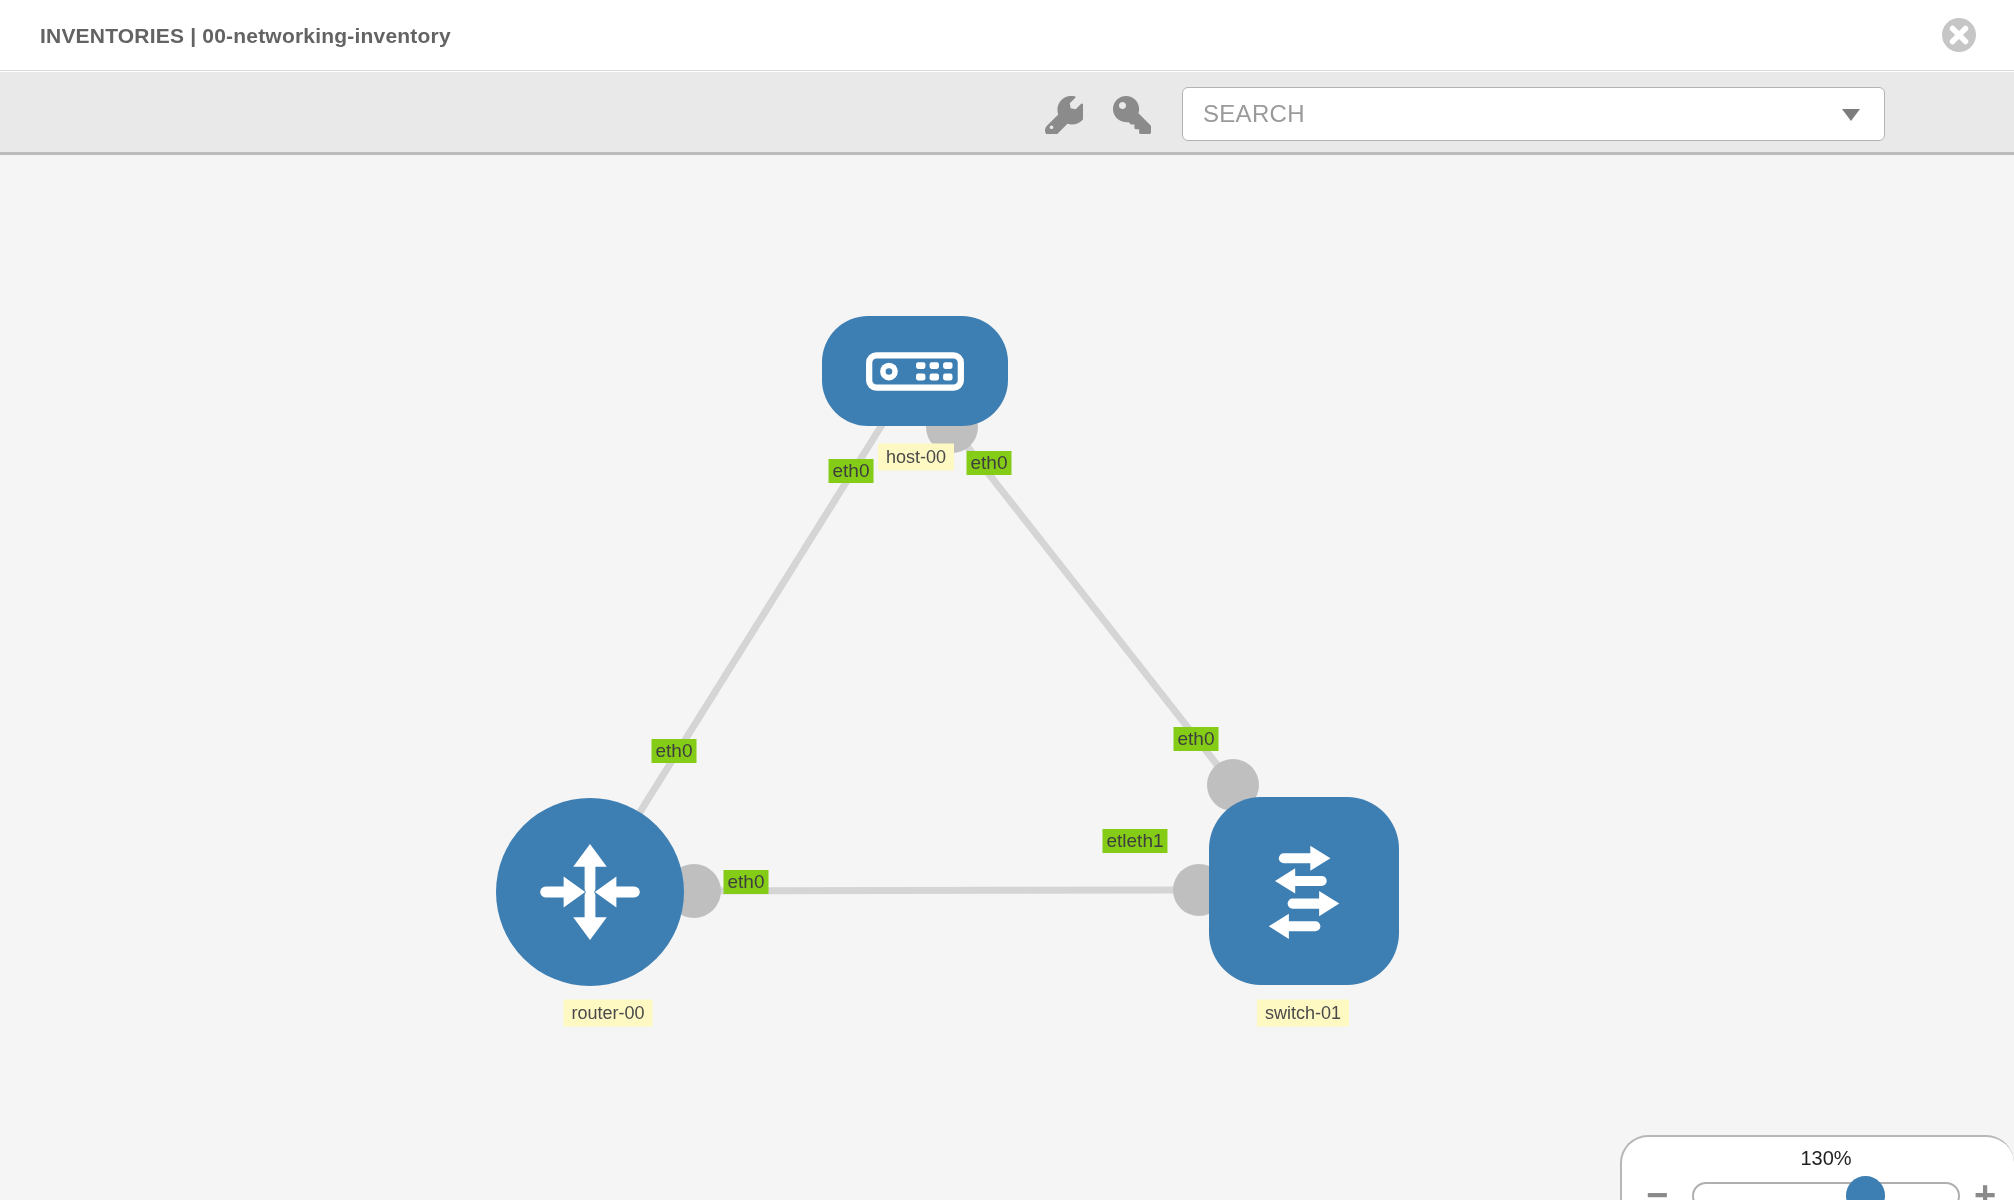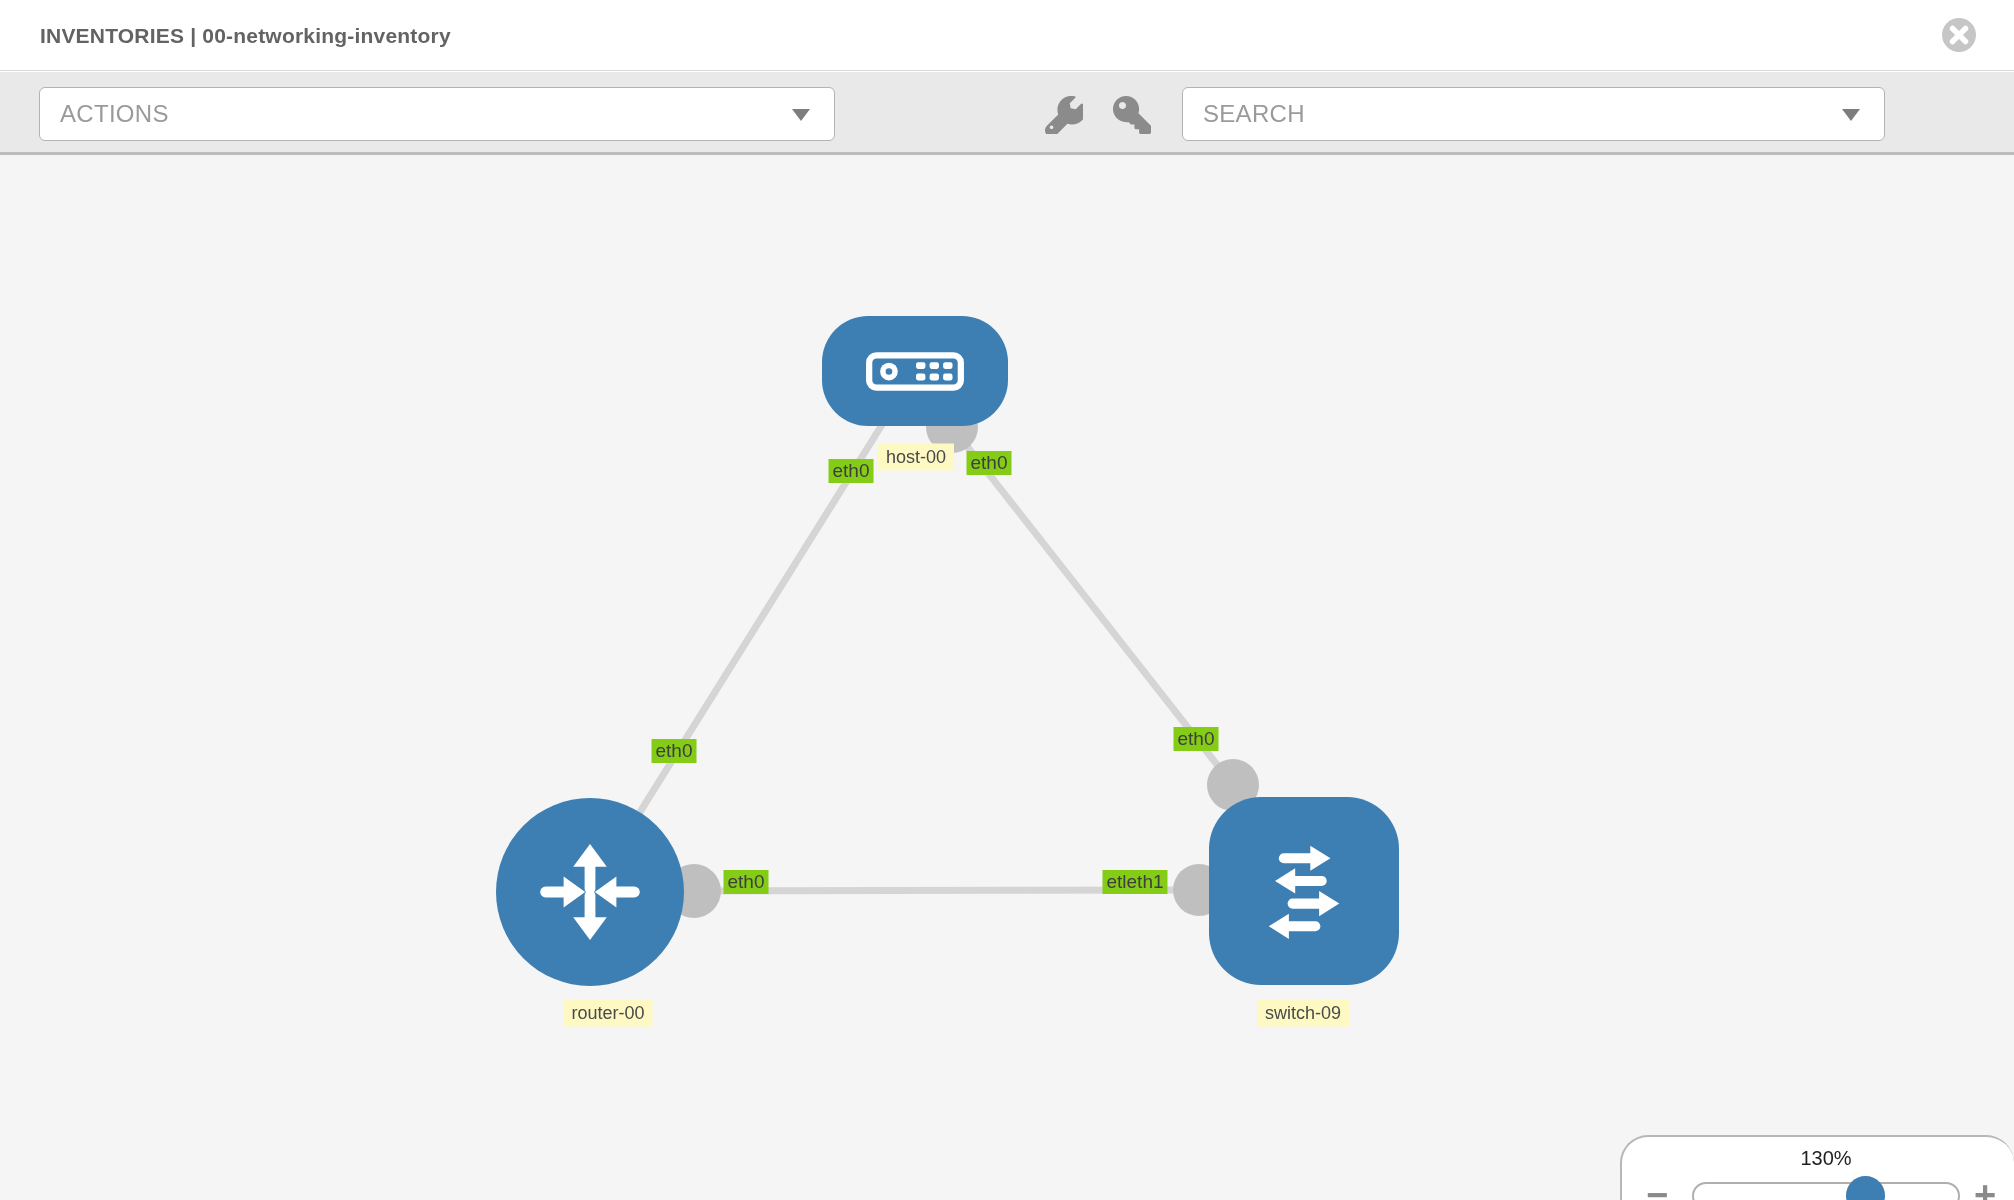--- a/index.html
+++ b/index.html
@@ -84,21 +84,21 @@
   .iface-chip {
     position:absolute; transform:translate(-50%,-50%);
     background:#84cc16; color:#3e3e3e; font-size:19px;
     padding:1px 4px; white-space:nowrap;
   }
   .chip-1 { left:851px;  top:316px; }
   .chip-2 { left:989px;  top:308px; }
   .chip-3 { left:674px;  top:596px; }
   .chip-4 { left:1196px; top:584px; }
   .chip-5 { left:746px;  top:727px; }
-  .chip-6 { left:1135px; top:727px; }
+  .chip-6 { left:1135px; top:686px; }
 
   
   .zoom-panel {
     position:absolute; left:1620px; top:980px; width:394px; height:117px;
     background:#ffffff; border-left:2px solid #b7b7b7; border-top:2px solid #b7b7b7;border-radius:28px;
   }
   .zoom-level {
     position:absolute; left:70px; top:10px; width:268px; text-align:center;
     font-size:20px; color:#1f1f1f;
   }
@@ -127,24 +127,20 @@
     <div class="header-title">INVENTORIES | 00-networking-inventory</div>
     <button class="close-btn">
       <svg width="36" height="36" viewBox="0 0 36 36">
         <circle cx="18" cy="18" r="17" fill="#c6c6c6"></circle>
         <path d="M11.5 11.5 L24.5 24.5 M24.5 11.5 L11.5 24.5" stroke="#ffffff" stroke-width="5.5" stroke-linecap="round"></path>
       </svg>
     </button>
   </div>
 
   <div class="toolbar">
-    <div class="combo combo-actions">
-      <span class="combo-label">ACTIONS</span>
-      <span class="caret"></span>
-    </div>
 
     <button class="tool-icon-btn btn-wrench">
       <svg width="38" height="38" viewBox="0 0 512 512">
         <path fill="#8b8b8b" d="M507.7 109.1c-2.2-9-13.5-12.1-20.1-5.5l-74.4 74.4-67.9-11.3L334 98.8l74.4-74.4c6.6-6.6 3.4-17.9-5.7-20.1C337.4-12.3 270.8 5.3 221 55.1c-52.3 52.3-66.2 128.3-42.7 193.6L25.9 401.1c-34.5 34.5-34.5 90.5 0 125s90.5 34.5 125 0l152.3-152.3c65.3 23.6 141.3 9.7 193.6-42.7 49.9-49.8 67.5-116.4 46.9-222zM88.4 446.2c-13.8 0-25-11.2-25-25s11.2-25 25-25 25 11.2 25 25-11.2 25-25 25z"></path>
       </svg>
     </button>
 
     <button class="tool-icon-btn btn-key">
       <svg width="38" height="38" viewBox="0 0 512 512">
         <g transform="scale(-1,1) translate(-512,0)">
@@ -212,21 +208,21 @@
           <line x1="41" y1="60" x2="65" y2="60"></line>
           <polygon points="78,60 62,50 62,70" stroke="none"></polygon>
           <line x1="59" y1="78" x2="35" y2="78"></line>
           <polygon points="22,78 38,68 38,88" stroke="none"></polygon>
         </g>
       </svg>
     </div>
 
     <div class="node-label lbl-host">host-00</div>
     <div class="node-label lbl-router">router-00</div>
-    <div class="node-label lbl-switch">switch-09</div>
+    <div class="node-label lbl-switch">switch-01</div>
 
     <div class="iface-chip chip-1">eth0</div>
     <div class="iface-chip chip-2">eth0</div>
     <div class="iface-chip chip-3">eth0</div>
     <div class="iface-chip chip-4">eth0</div>
     <div class="iface-chip chip-5">eth0</div>
     <div class="iface-chip chip-6">etleth1</div>
 
     <div class="zoom-panel">
       <div class="zoom-level">130%</div>

